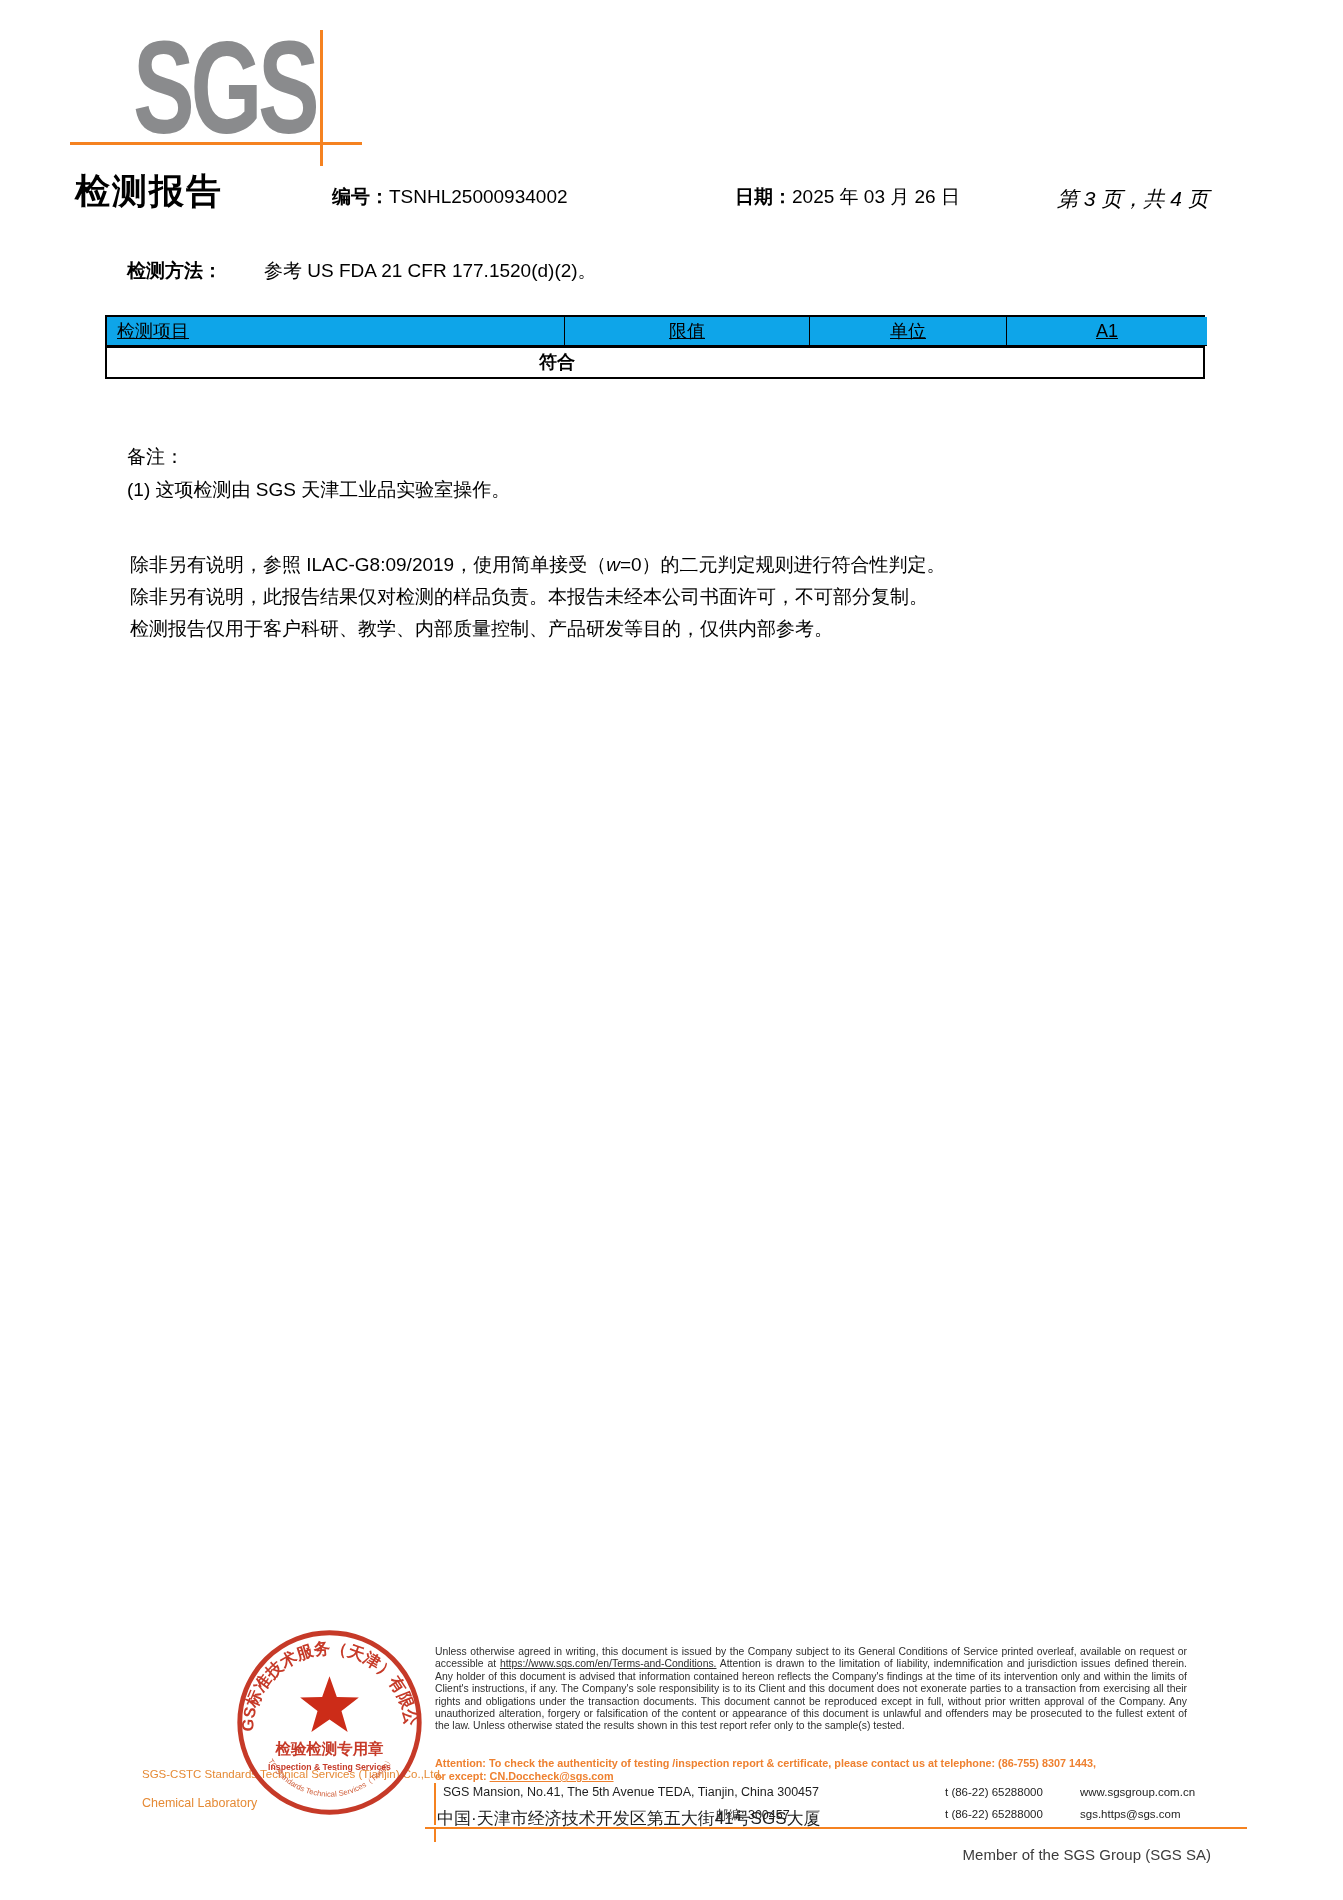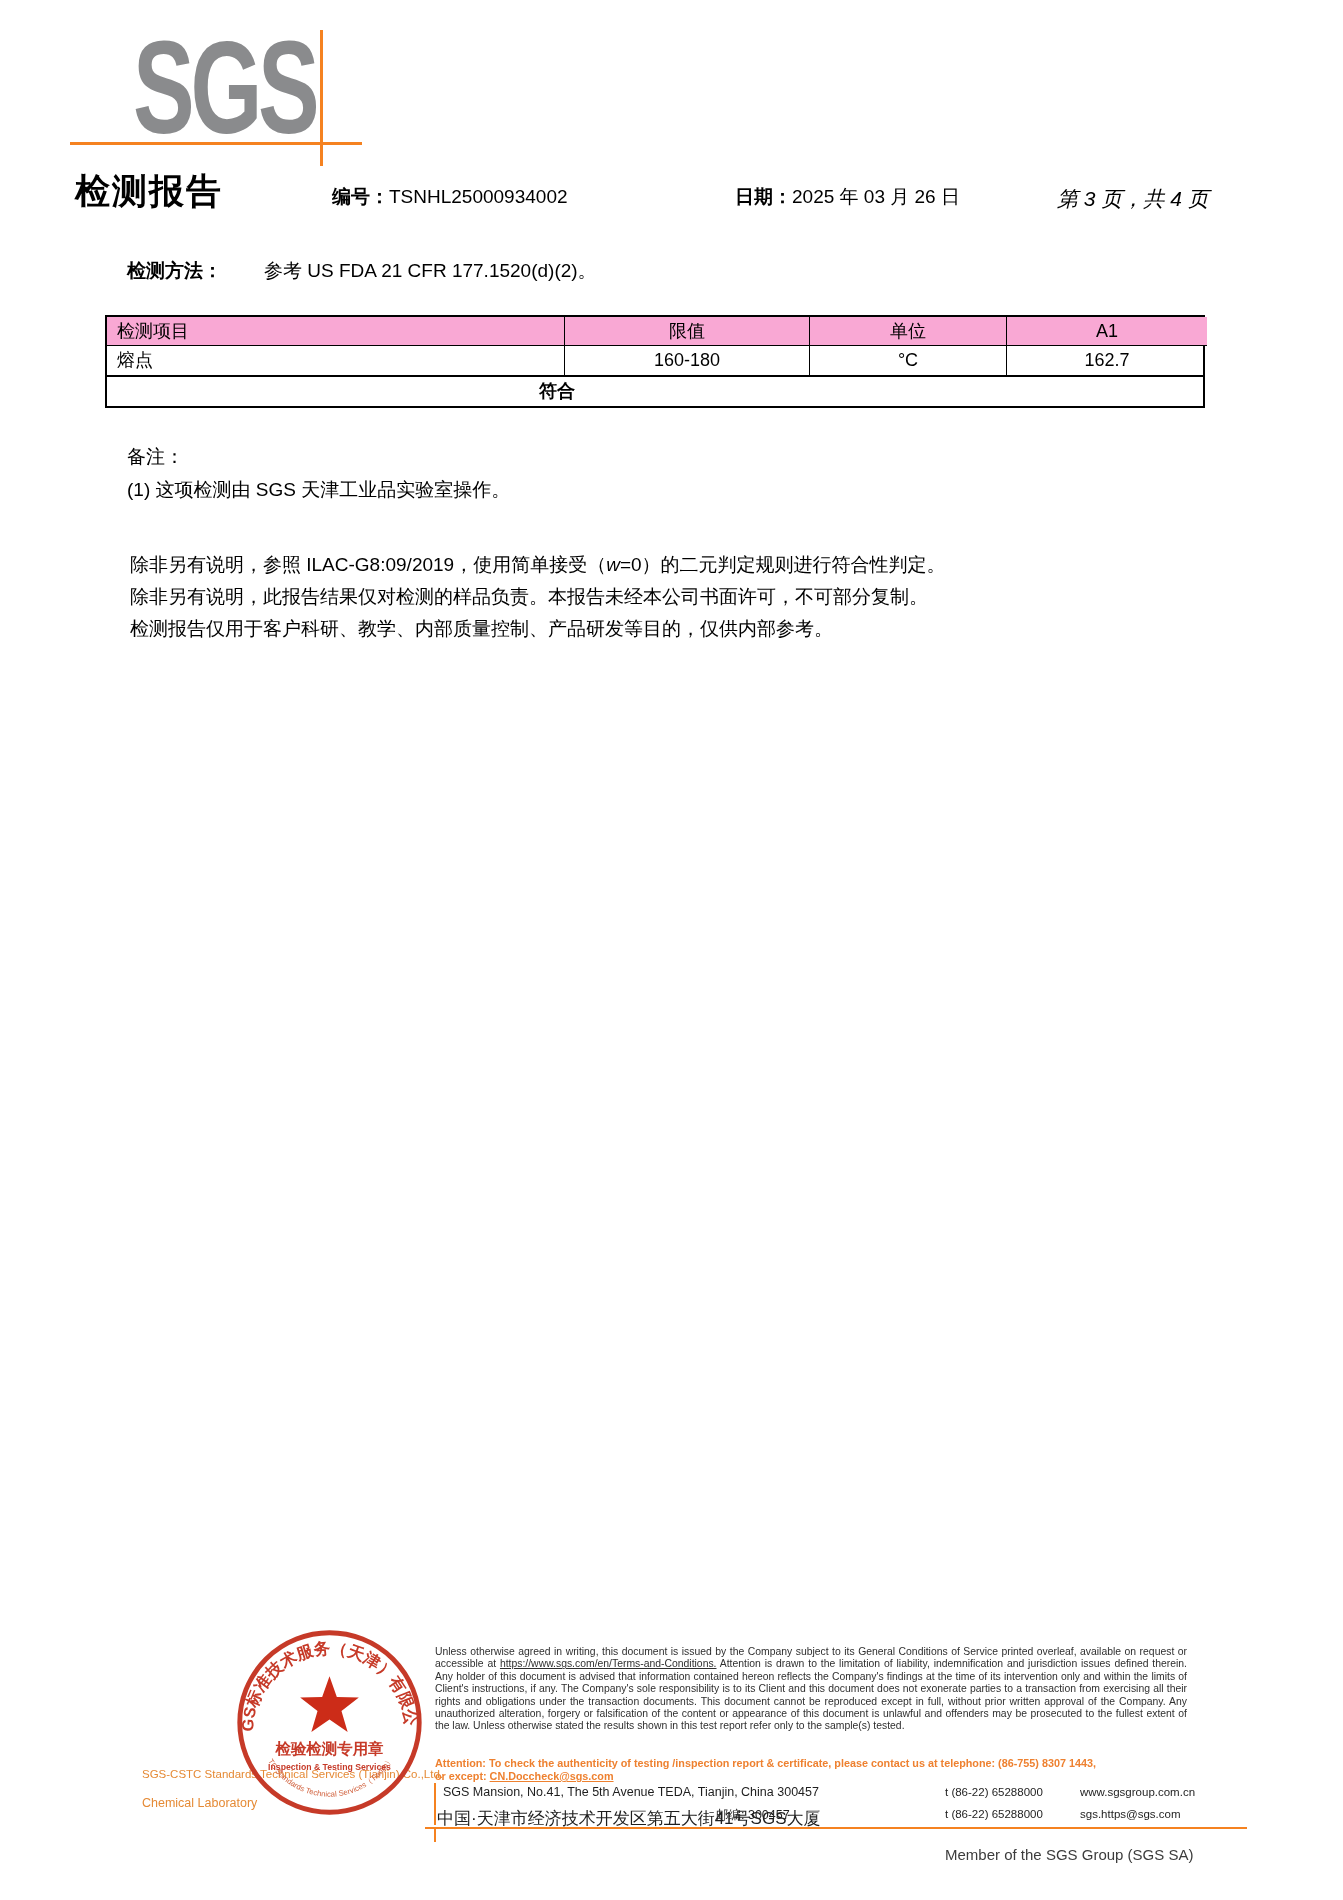--- a/index.html
+++ b/index.html
@@ -28,21 +28,21 @@
 
   
   .method-label { left:127px; top:258px; font-size:19px; font-weight:bold; }
   .method-value { left:264px; top:258px; font-size:19px; }
 
   
   .rtable { left:105px; top:315px; width:1100px; border:2px solid #000; font-size:18px; }
   .rtable .tr { display:grid; grid-template-columns:458px 245px 197px 200px; }
   .rtable .cell { height:29px; line-height:28px; border-right:1px solid #000; text-align:center; overflow:hidden; }
   .rtable .cell:last-child { border-right:none; }
-  .rtable .tr-head .cell { background:#f9a8d4; border-bottom:1px solid #000; }
+  .rtable .tr-head .cell { background:#0ea5e9; border-bottom:1px solid #000;text-decoration:underline; }
   .rtable .tr-head .cell.cfirst, .rtable .cell.cfirst { text-align:left; padding-left:10px; }
   .rtable .tr-sum { border-top:2px solid #000; }
   .rtable .tr-sum { grid-template-columns:900px 200px; }
   .rtable .tr-sum .cell { font-weight:bold; }
 
   
   .remark-title { left:127px; top:444px; font-size:19px; font-weight:normal; }
   .remark-item  { left:127px; top:477px; font-size:19px; }
   .terms-line1 { left:130px; top:552px; font-size:19px; }
   .terms-line2 { left:130px; top:584px; font-size:19px; }
@@ -65,21 +65,21 @@
   .addr-en  { left:443px; top:1785px; font-size:12.5px; color:#1e1e1e; }
   .addr-cn  { left:437px; top:1807px; font-size:17px; color:#1e1e1e; }
   .postcode { left:716px; top:1807px; font-size:12.5px; color:#1e1e1e; }
   .phone1   { left:945px; top:1786px; font-size:11.5px; color:#1e1e1e; }
   .phone2   { left:945px; top:1808px; font-size:11.5px; color:#1e1e1e; }
   .website  { left:1080px; top:1786px; font-size:11.5px; color:#1e1e1e; }
   .email2   { left:1080px; top:1808px; font-size:11.5px; color:#1e1e1e; }
   .addr-vline { left:434px; top:1783px; width:2px; height:42px; background:#f58220; }
   .foot-rule  { left:425px; top:1827px; width:822px; height:2px; background:#f58220; }
   .foot-tick  { left:434px; top:1829px; width:2px; height:13px; background:#f58220; }
-  .member { left:945px; top:1846px; width:266px; font-size:15px; color:#3c3c3c; }
+  .member { left:945px; top:1846px; width:266px; font-size:15px; color:#3c3c3c; text-align:right; }
 </style>
 </head>
 <body>
 
 <div class="page">
 
   <div class="abs logo-text">SGS</div>
   <div class="abs logo-hline"></div>
   <div class="abs logo-vline"></div>
 
@@ -94,26 +94,20 @@
 
   <div class="abs method-label">检测方法：</div>
   <div class="abs method-value">参考 US FDA 21 CFR 177.1520(d)(2)。</div>
 
   <div class="abs rtable">
     <div class="tr tr-head">
       <div class="cell cfirst">检测项目</div>
       <div class="cell">限值</div>
       <div class="cell">单位</div>
       <div class="cell">A1</div>
-    </div>
-    <div class="tr">
-      <div class="cell cfirst">熔点</div>
-      <div class="cell">160-180</div>
-      <div class="cell">°C</div>
-      <div class="cell">162.7</div>
     </div>
     <div class="tr tr-sum">
       <div class="cell">符合</div>
     </div>
   </div>
 
   <div class="abs remark-title">备注：</div>
   <div class="abs remark-item">(1) 这项检测由 SGS 天津工业品实验室操作。</div>
 
   <div class="abs terms-line1">

